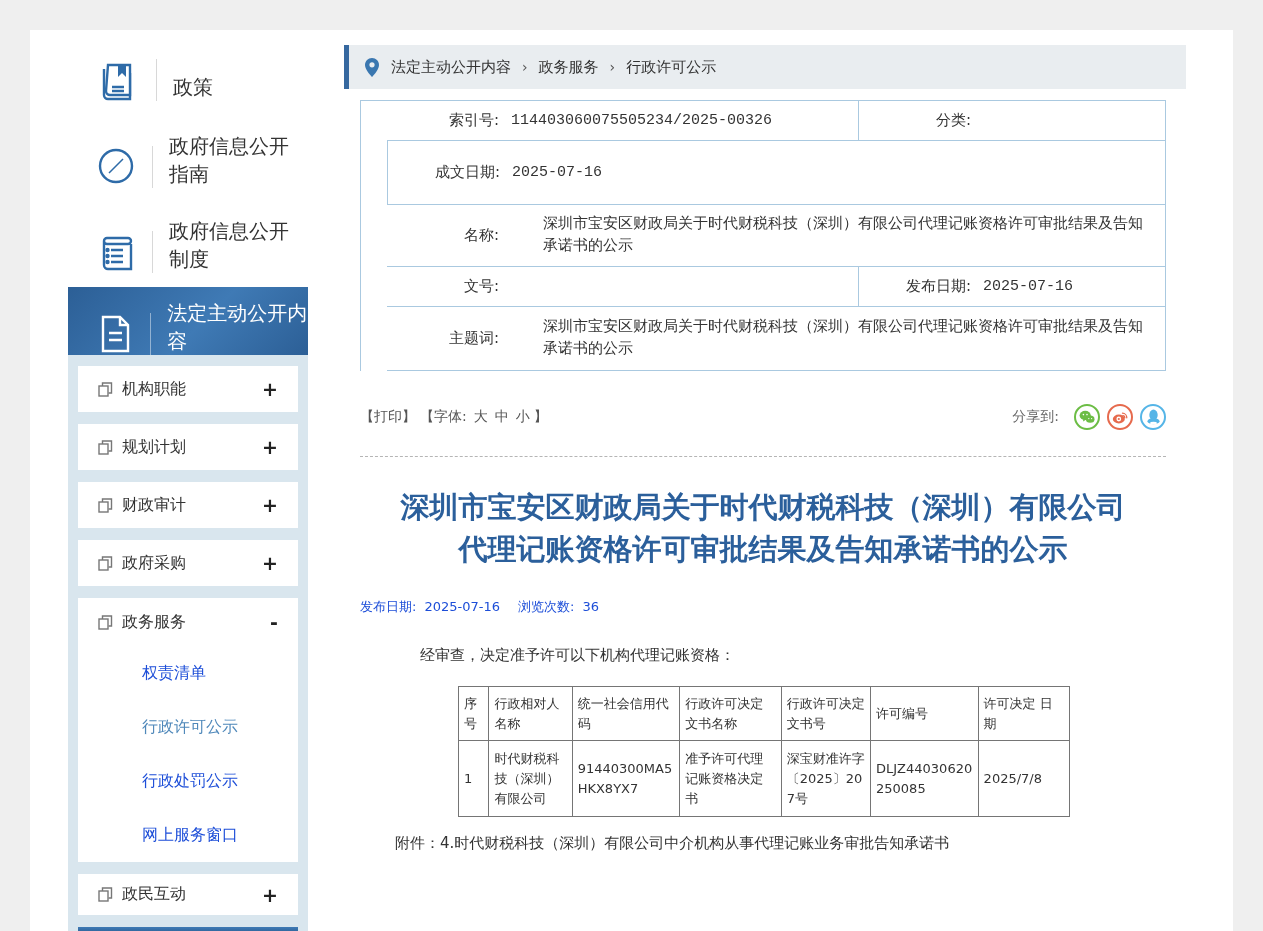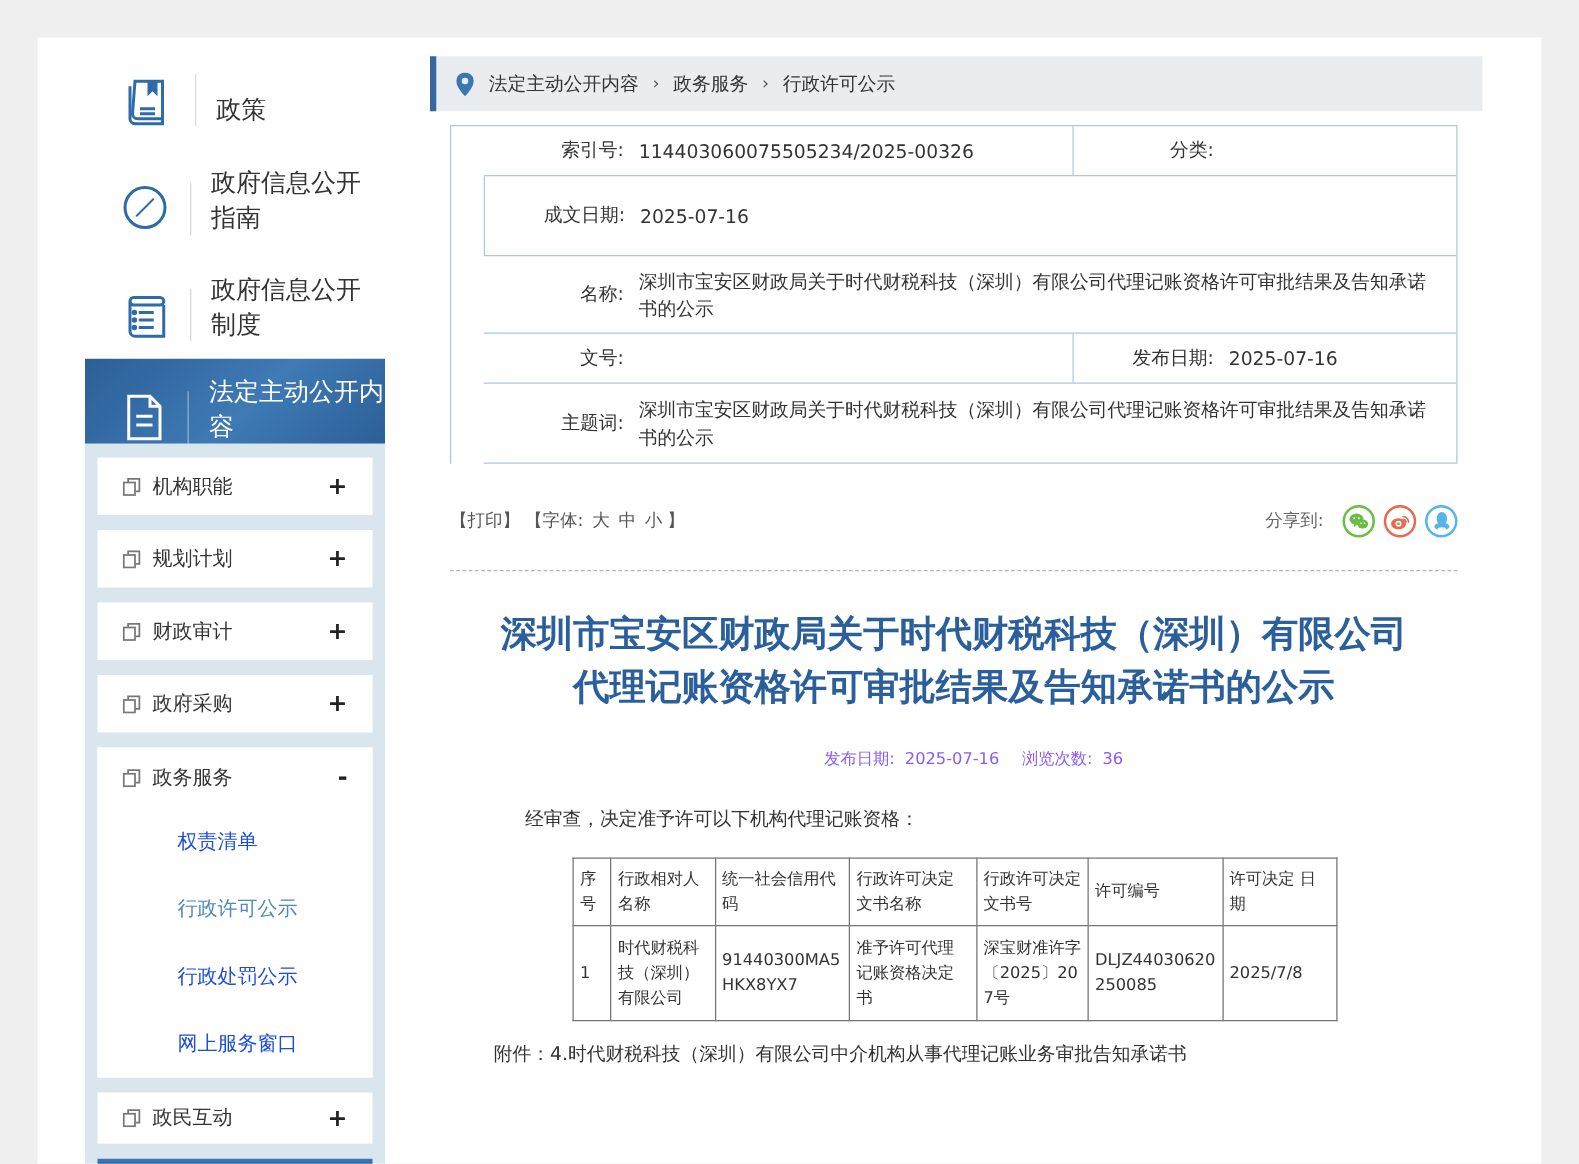--- a/index.html
+++ b/index.html
@@ -36,40 +36,40 @@
     border-left:5px solid #36689f; display:flex; align-items:center; padding-left:16px; }
   #breadcrumb .crumb { font-size:15px; color:#333; cursor:pointer; }
   #breadcrumb .sep { font-size:14px; color:#555; padding:0 11px; }
 
   
   #meta-table { position:absolute; top:100px; left:16px; width:806px; border:1px solid #aac9e0; border-bottom:none;padding-left:26px; }
   .m-row { display:flex; border-bottom:1px solid #aac9e0; align-items:stretch; }
   .m-cell { display:flex; align-items:center; }
   .m-cell.half-l { width:471px; }
   .m-cell.half-r { flex:1; border-left:1px solid #aac9e0; }
-  .m-cell.full { width:100%; }
+  .m-cell.full { width:100%;gap:32px; }
   .m-label { width:112px; text-align:right; font-size:15px; color:#333; flex:none; }
-  .m-value { flex:1; font-size:15px; color:#333; padding:8px 14px 8px 12px; line-height:22px; }
+  .m-value { flex:1; font-size:15px; color:#333; padding:8px 14px 8px 12px; line-height:22px;font-family:Liberation Mono, monospace; }
   .h40 { min-height:40px; } .h64 { min-height:64px; } .h62 { min-height:62px; }
 
   
   #printbar { position:absolute; top:400px; left:16px; width:806px; height:34px; display:flex; align-items:center; }
   #printbar .pb-left { display:flex; align-items:center; font-size:14px; color:#555; }
   #printbar .pb-left > span { margin-right:4px; }
   .pb-btn { cursor:pointer; }
   .font-size-btn { margin:0 3px; cursor:pointer; }
   #share { margin-left:auto; display:flex; align-items:center; }
   #share .share-label { font-size:14px; color:#666; margin-right:8px; }
   .share-circle { width:26px; height:26px; border-radius:50%; background:#fff; border:2px solid; display:flex; align-items:center; justify-content:center; margin-left:7px; cursor:pointer; }
 
   #divider { position:absolute; top:456px; left:16px; width:806px; border-top:1px dashed #b5b5b5; }
 
   #article-title { position:absolute; top:486px; left:16px; width:806px; text-align:center;
     color:#2b5f9b; font-size:29px; font-weight:bold; line-height:42px; }
-  #article-meta { position:absolute; top:598px; left:32px; width:806px; text-align:center; font-size:13px; color:#8b5cf6; }
+  #article-meta { position:absolute; top:598px; left:12px; width:806px; font-size:13px; color:#1d4ed8; }
   #article-meta span { margin:0 4px; }
 
   #intro-line { position:absolute; top:646px; left:76px; font-size:15px; color:#333; }
 
   
   #license-table { position:absolute; top:686px; left:114px; border-collapse:collapse; table-layout:fixed; width:612px; }
   #license-table td, #license-table th { border:1px solid #757575; font-size:13px; color:#333; font-weight:normal;
     text-align:left; vertical-align:middle; padding:4px 5px; line-height:20px; word-break:break-all; }
   #license-table thead td { height:54px; }
   #license-table tbody td { height:76px; }

